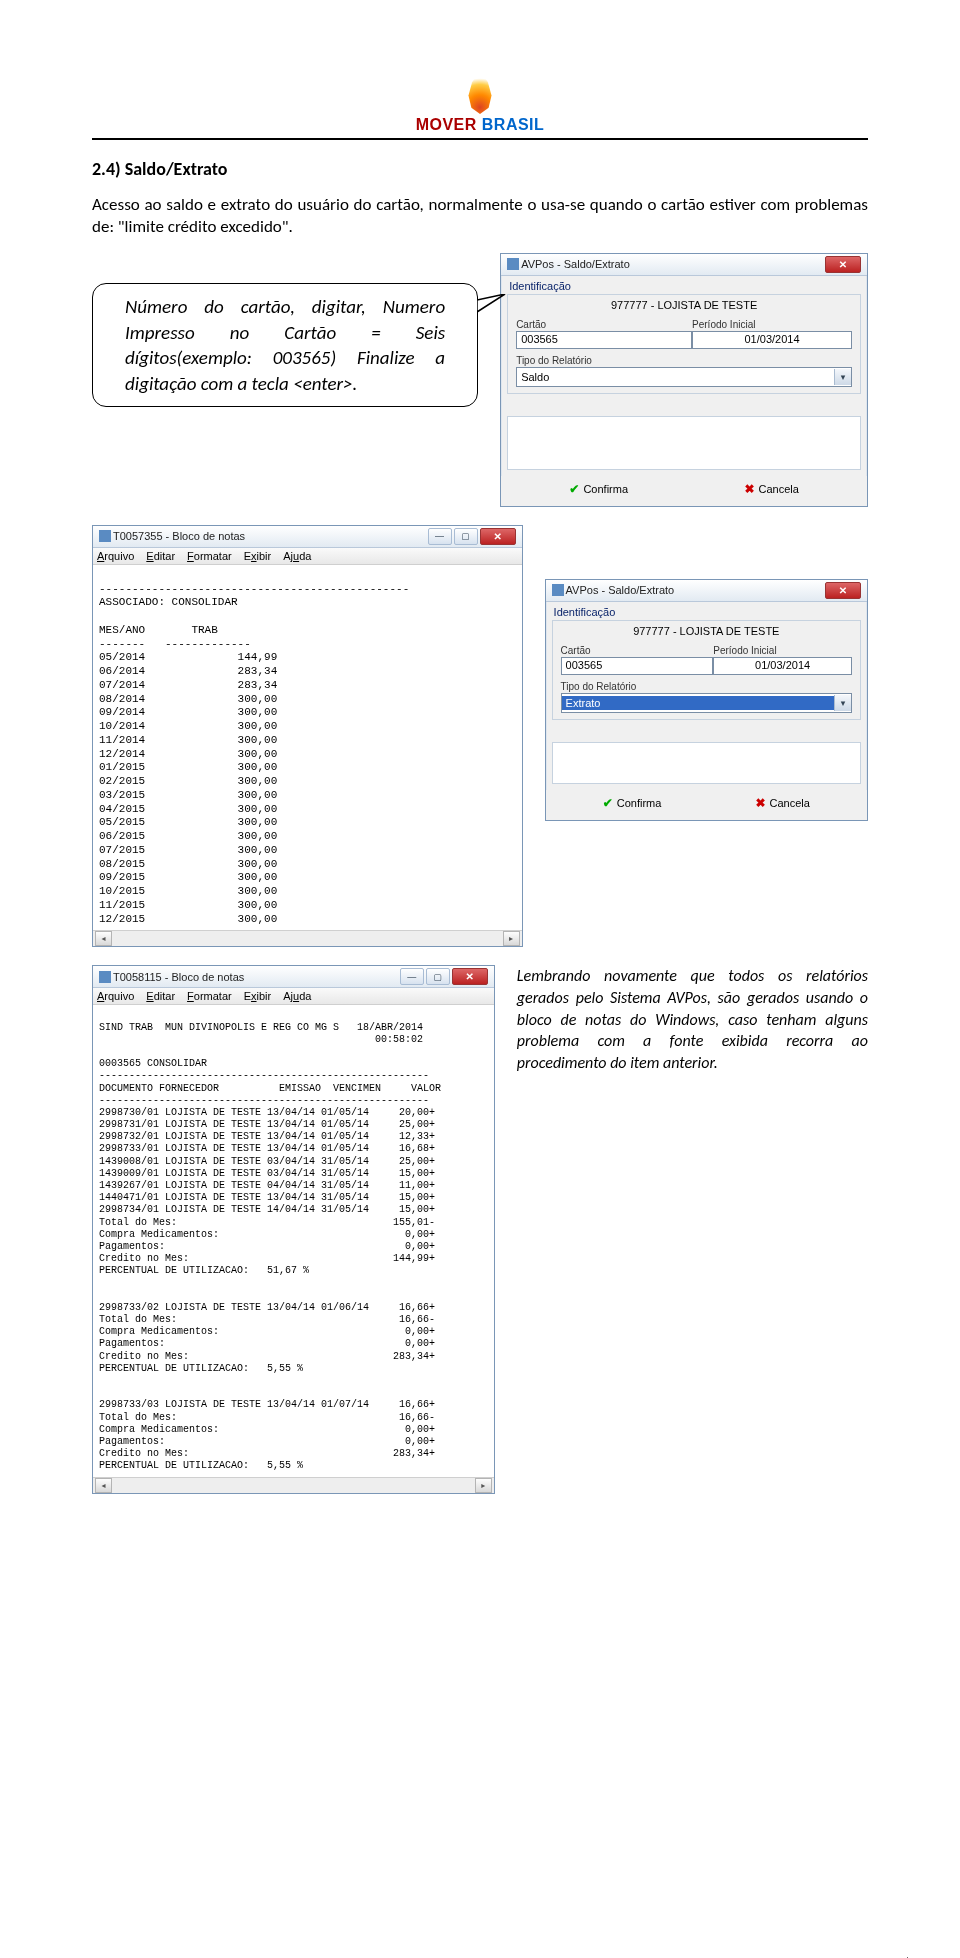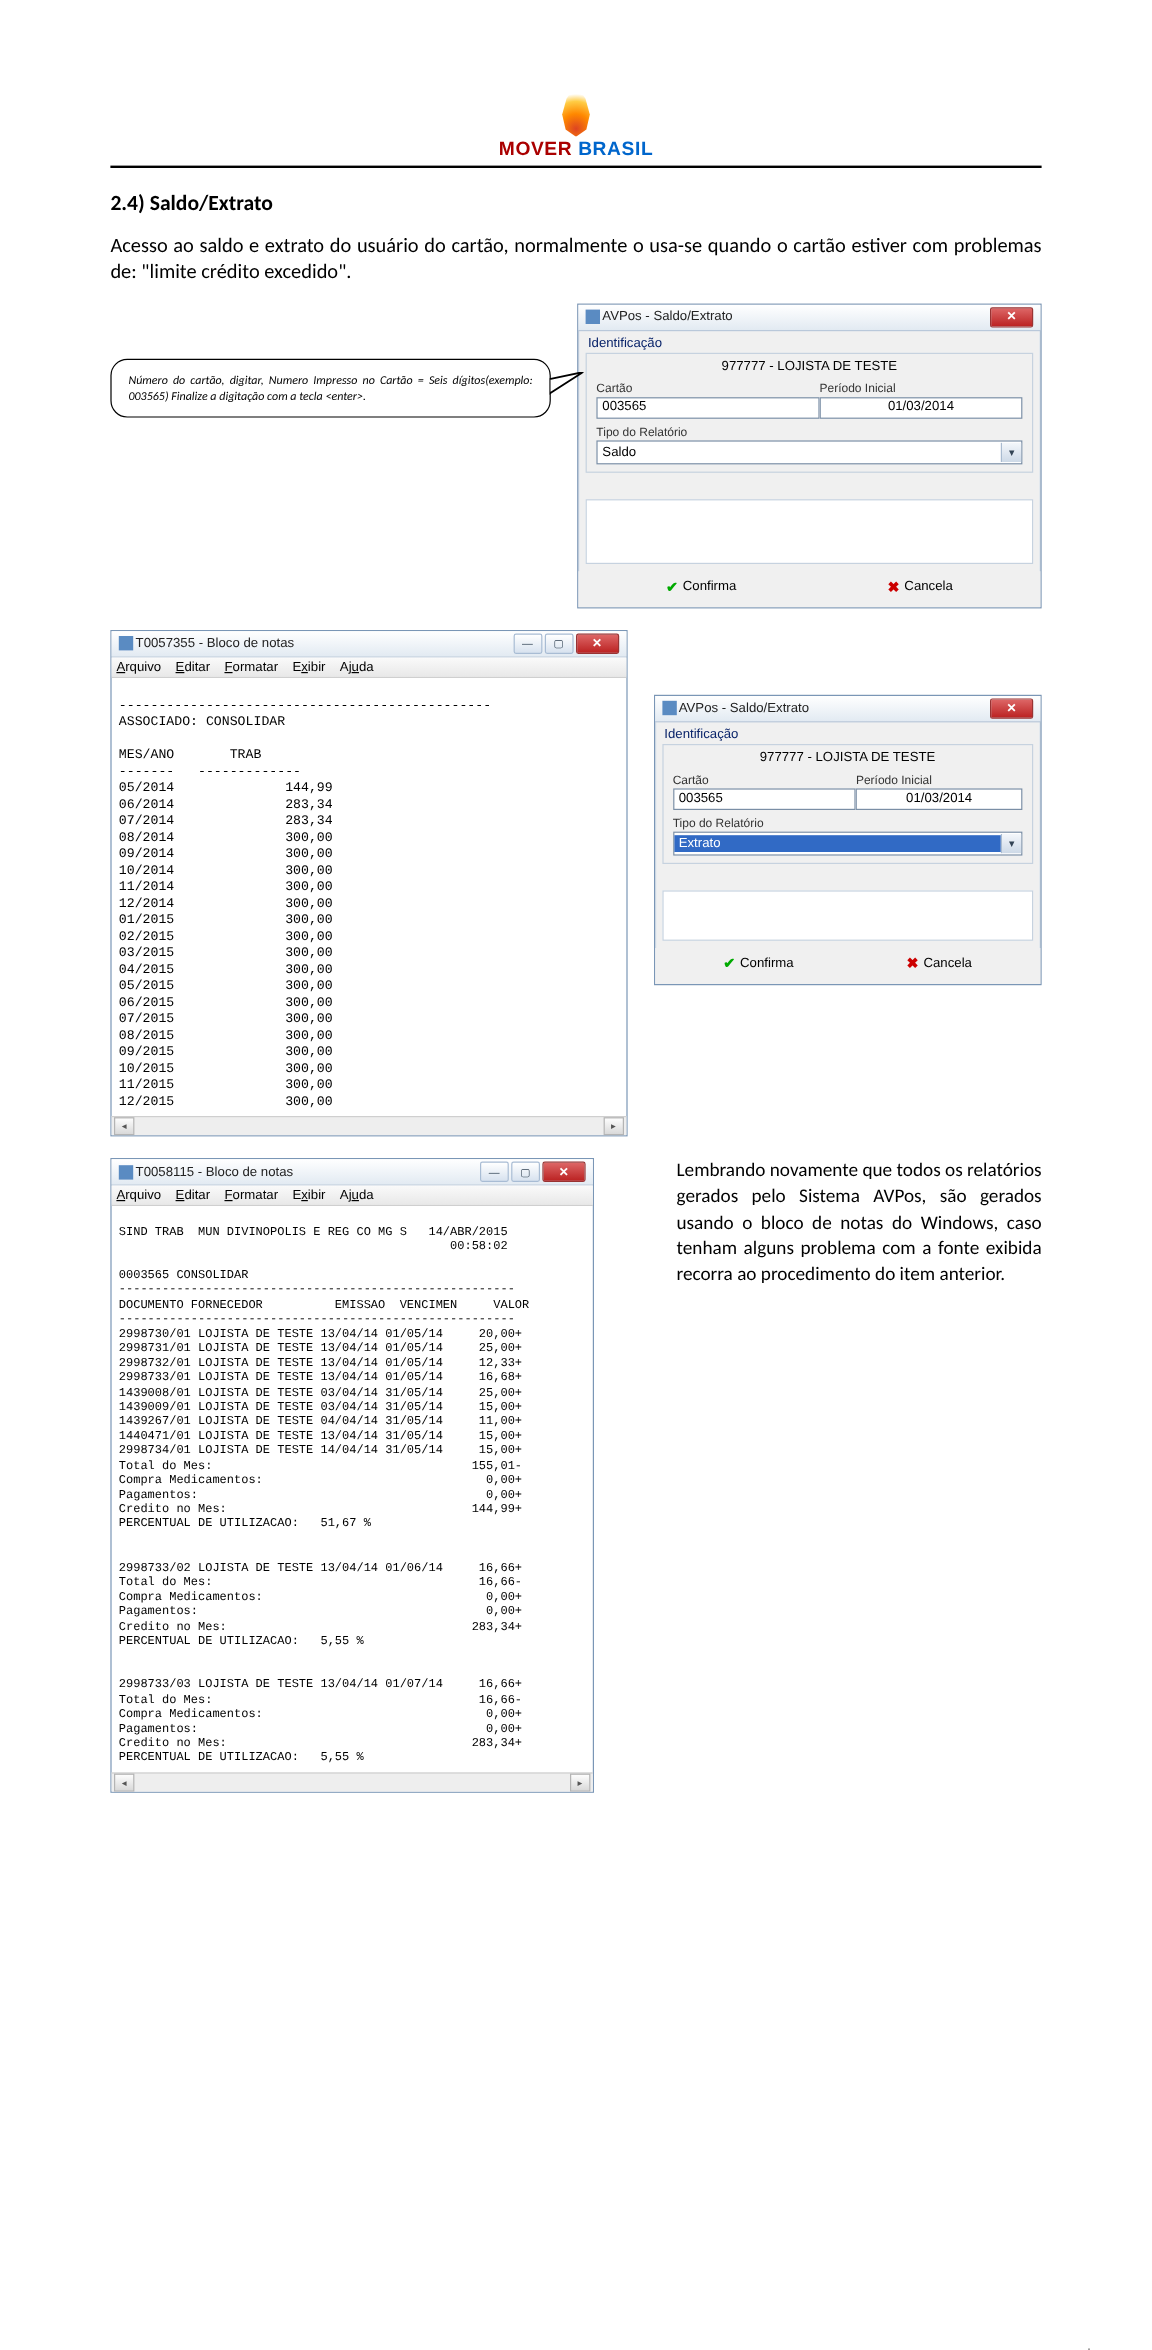--- a/index.html
+++ b/index.html
@@ -55,26 +55,26 @@
   }
   .row {
     display: flex;
     gap: 22px;
     align-items: flex-start;
     margin-bottom: 18px;
   }
   .callout {
     border: 1.5px solid #000;
     border-radius: 14px;
-    padding: 10px 14px;
+    padding: 10px 32px;
     width: 350px;
-    font-size: 10px;
+    font-size: 19px;
     line-height: 1.35;
     position: relative;
-    margin-top: 46px;
+    margin-top: 30px;
     text-align: justify;
   }
   .callout-tail {
     position: absolute;
     right: -32px;
     top: 10px;
     width: 32px;
     height: 22px;
   }
   
@@ -426,21 +426,21 @@
         <span class="win-close">✕</span>
       </div>
       <div class="menu">
         <span><u>A</u>rquivo</span>
         <span><u>E</u>ditar</span>
         <span><u>F</u>ormatar</span>
         <span>E<u>x</u>ibir</span>
         <span>Aj<u>u</u>da</span>
       </div>
       <div class="mono" id="np2-body" style="font-size:10px;line-height:1.22;">
-<span>SIND TRAB  MUN DIVINOPOLIS E REG CO MG S   14/ABR/2015</span>
+<span>SIND TRAB  MUN DIVINOPOLIS E REG CO MG S   18/ABR/2014</span>
 <span>                                              00:58:02</span>
 
 <span>0003565 CONSOLIDAR</span>
 <span>-------------------------------------------------------</span>
 <span>DOCUMENTO FORNECEDOR          EMISSAO  VENCIMEN     VALOR</span>
 <span>-------------------------------------------------------</span>
 <span id="np2-b1">2998730/01 LOJISTA DE TESTE 13/04/14 01/05/14     20,00+
 2998731/01 LOJISTA DE TESTE 13/04/14 01/05/14     25,00+
 2998732/01 LOJISTA DE TESTE 13/04/14 01/05/14     12,33+
 2998733/01 LOJISTA DE TESTE 13/04/14 01/05/14     16,68+
@@ -471,18 +471,18 @@
 Credito no Mes:                                  283,34+
 PERCENTUAL DE UTILIZACAO:   5,55 %
 </span></div>
       <div class="scroll-h">
         <span class="sb-btn">◂</span>
         <span class="sb-btn">▸</span>
       </div>
     </div>
 
     <div class="side-col">
-      <p style="margin-left:47px;">Lembrando novamente que todos os relatórios gerados pelo Sistema AVPos, são gerados usando o bloco de notas do Windows, caso tenham alguns problema com a fonte exibida recorra ao procedimento do item anterior.</p>
+      <p style="font-style:italic;">Lembrando novamente que todos os relatórios gerados pelo Sistema AVPos, são gerados usando o bloco de notas do Windows, caso tenham alguns problema com a fonte exibida recorra ao procedimento do item anterior.</p>
     </div>
   </div>
 
   <div class="corner-line"></div>
 </div>
 
 </body></html>

